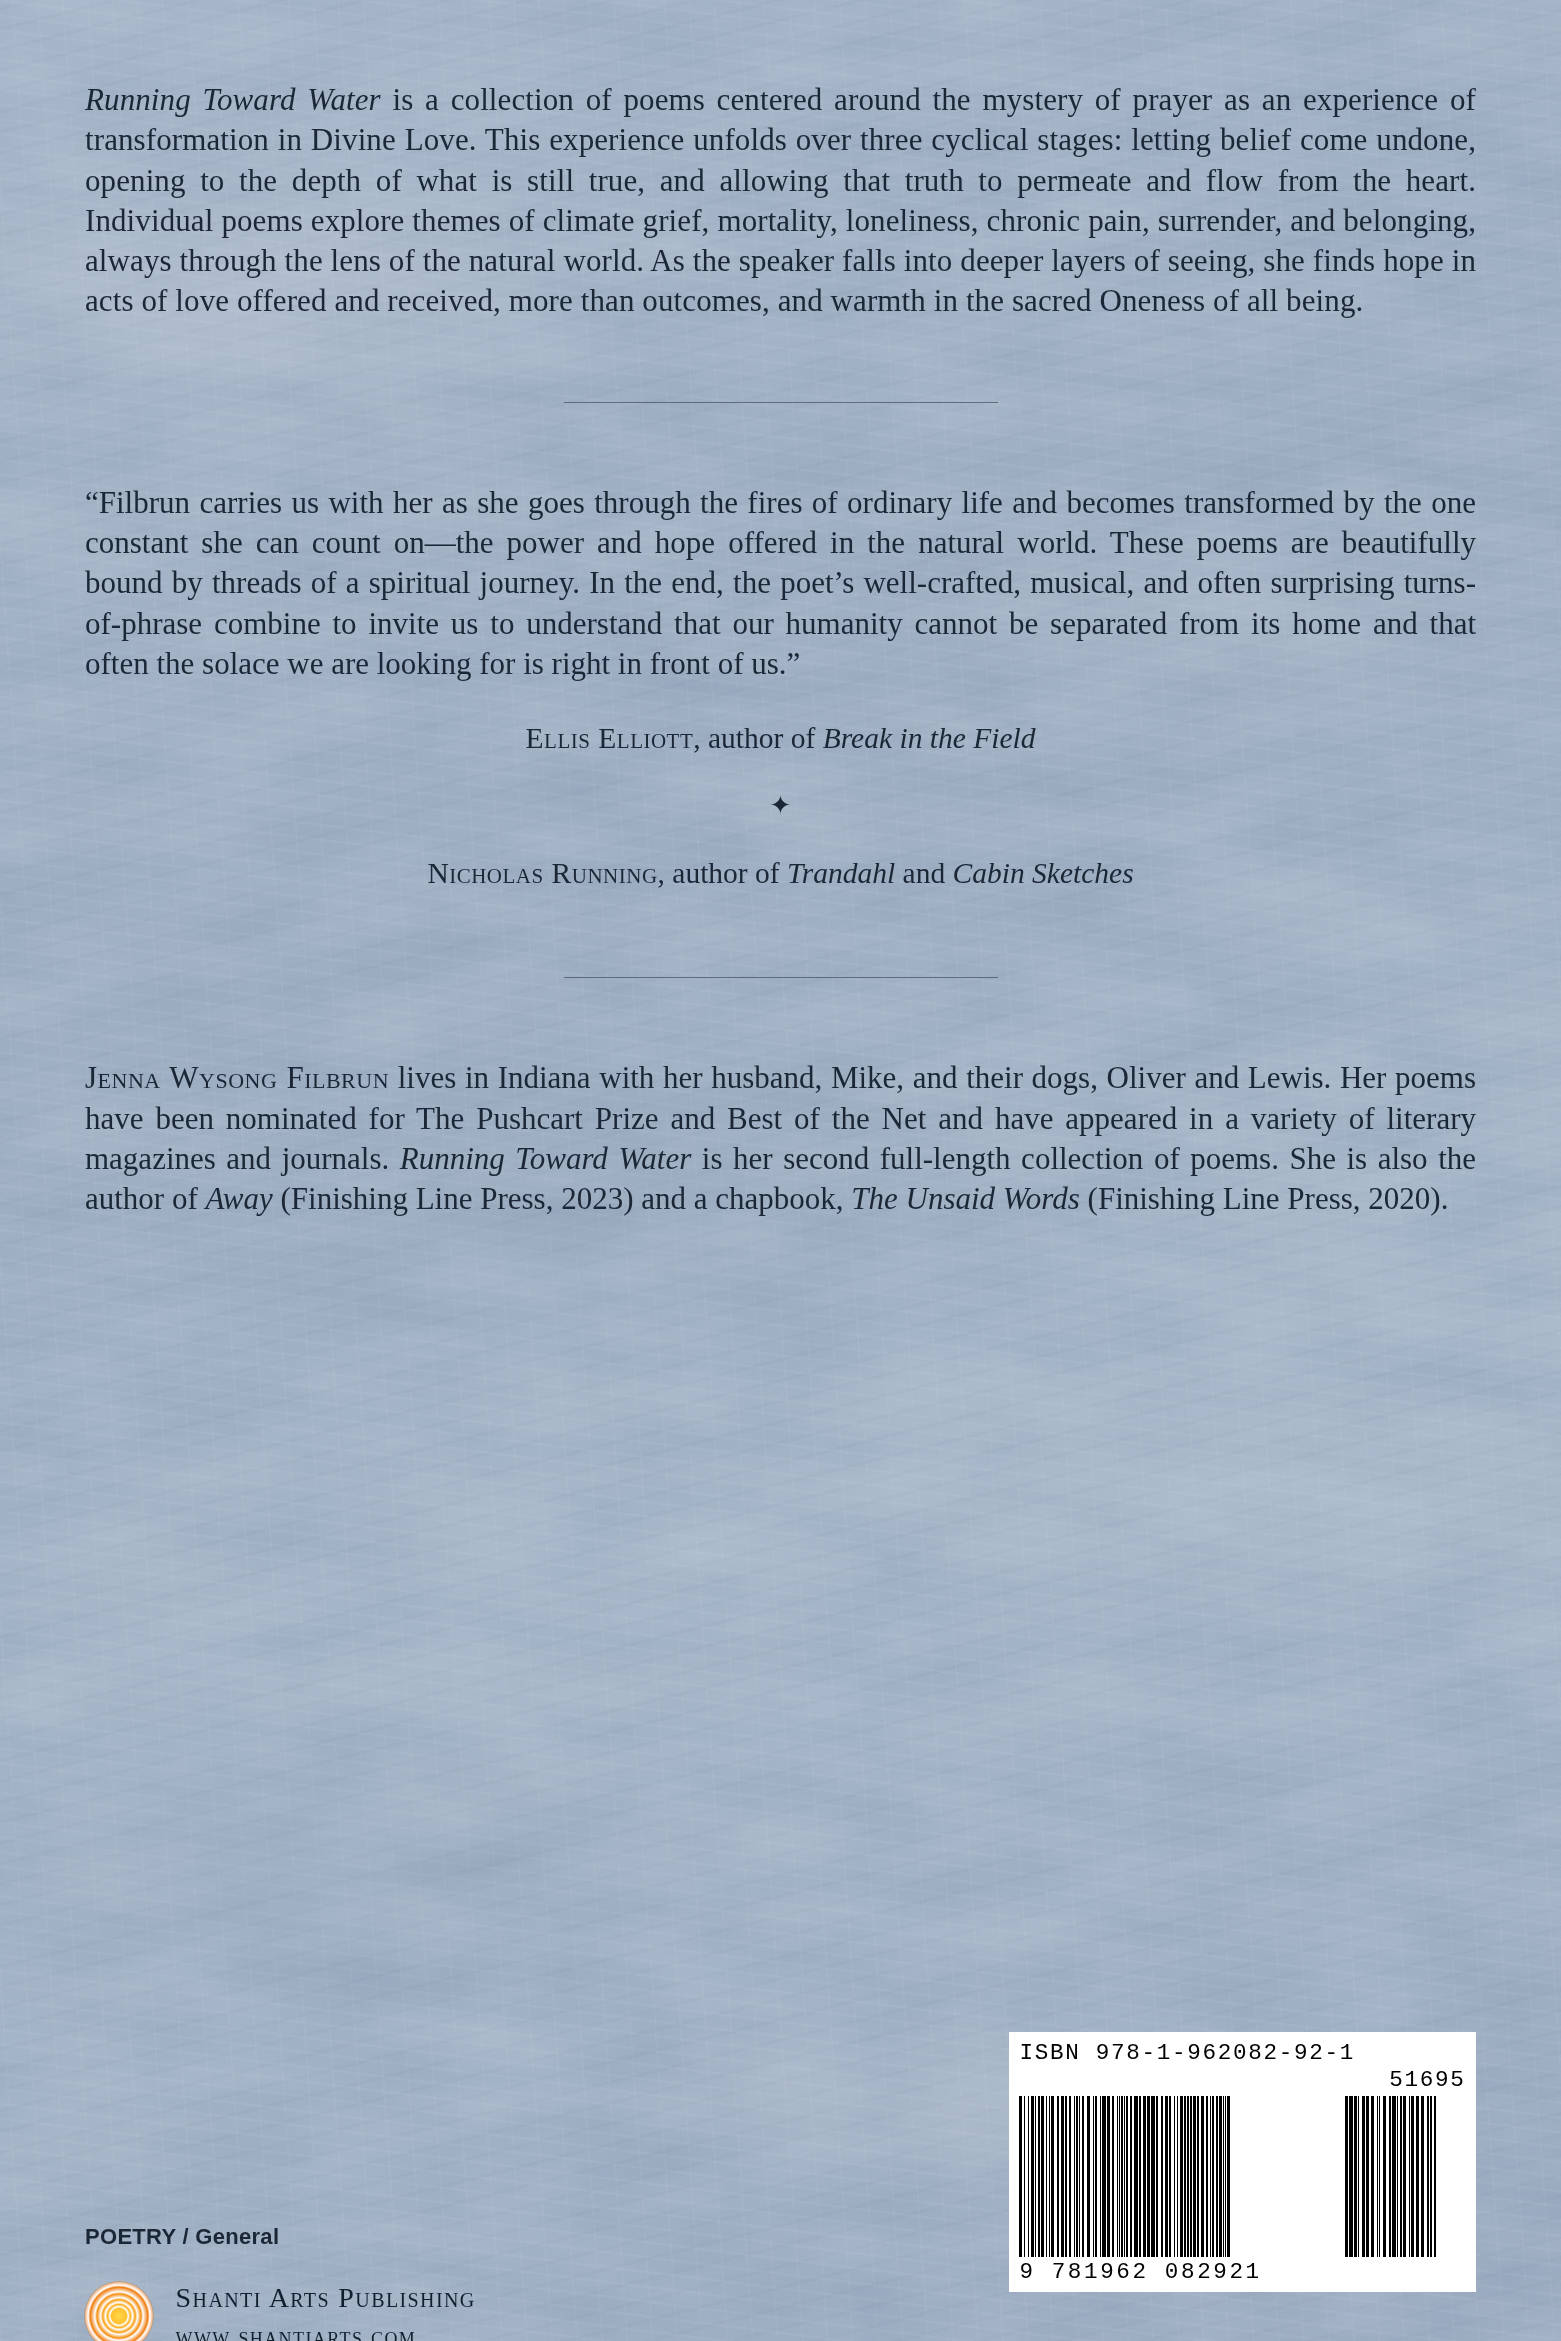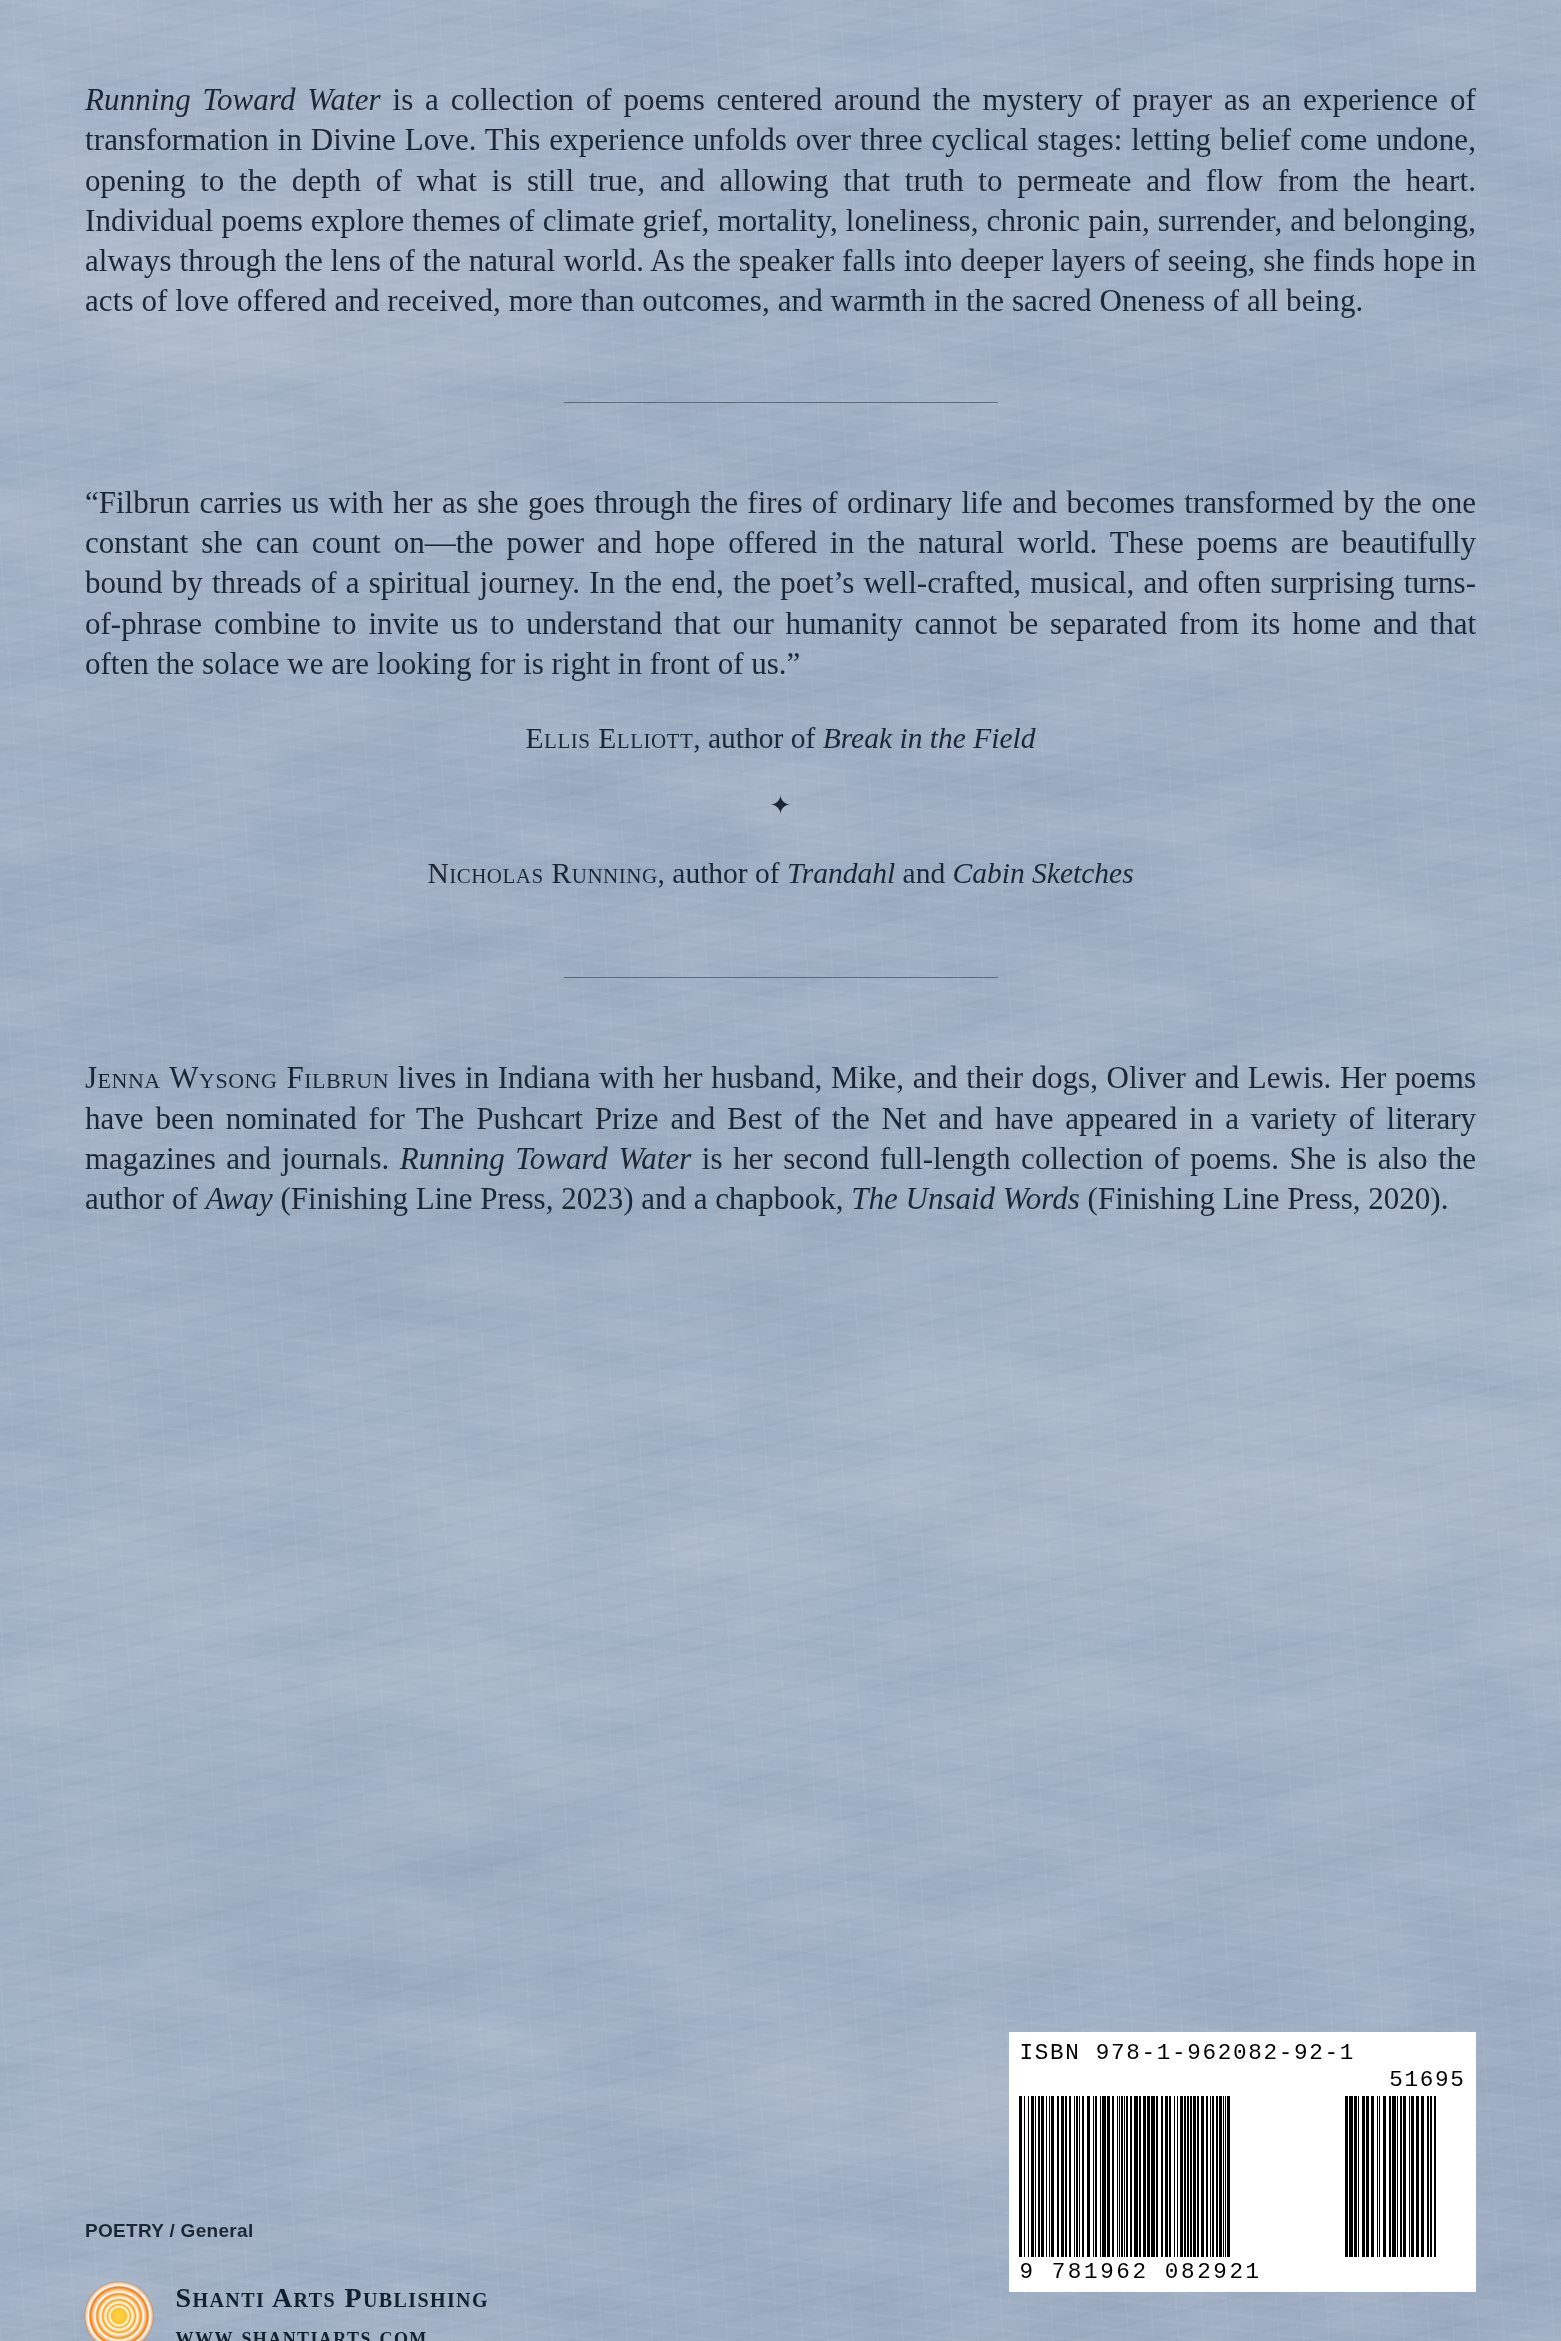--- a/index.html
+++ b/index.html
@@ -116,25 +116,25 @@
     z-index: 4;
   }
   .footer-left {
     position: absolute;
     left: 85px;
     bottom: 80px;
     width: 781px;
   }
   .category {
     font-family: "Liberation Sans", sans-serif;
-    font-size: 19px;
+    font-size: 22px;
     font-weight: bold;
     letter-spacing: 0.3px;
     color: #1b2736;
-    margin-bottom: 20px;
+    margin-bottom: 12px;
   }
   .isbn-line {
     font-family: "Liberation Serif", serif;
     font-size: 27px;
     font-weight: bold;
     color: #1b2736;
     letter-spacing: 0.3px;
   }
   .isbn-line .dot {
     padding: 0 12px;
@@ -158,21 +158,21 @@
       radial-gradient(circle at 50% 50%, #ffd84a 0%, #ffc02e 16%, #ffffff 19%, #ffb01f 24%, #ffffff 28%, #fba017 34%, #ffffff 38%, #f58f12 46%, #ffffff 50%, #ef7d10 60%, #ffffff 64%, #ea6d0e 76%, #fff3c4 80%, #e8640c 100%);
       box-shadow: 0 0 0 0.9px rgba(200,120,20,0.35);
   }
   .publisher-text {
     display: flex;
     flex-direction: column;
     gap: 8.7px;
   }
   .pub-name, .pub-url {
     font-family: "Liberation Serif", serif;
-    font-weight: bold;
+    font-weight: normal;
     font-variant: small-caps;
     letter-spacing: 1.4px;
     color: #11202f;
   }
   .pub-name { font-size: 28px; }
   .pub-url { font-size: 25px; }
 
   
   .barcode-box {
     position: absolute;

